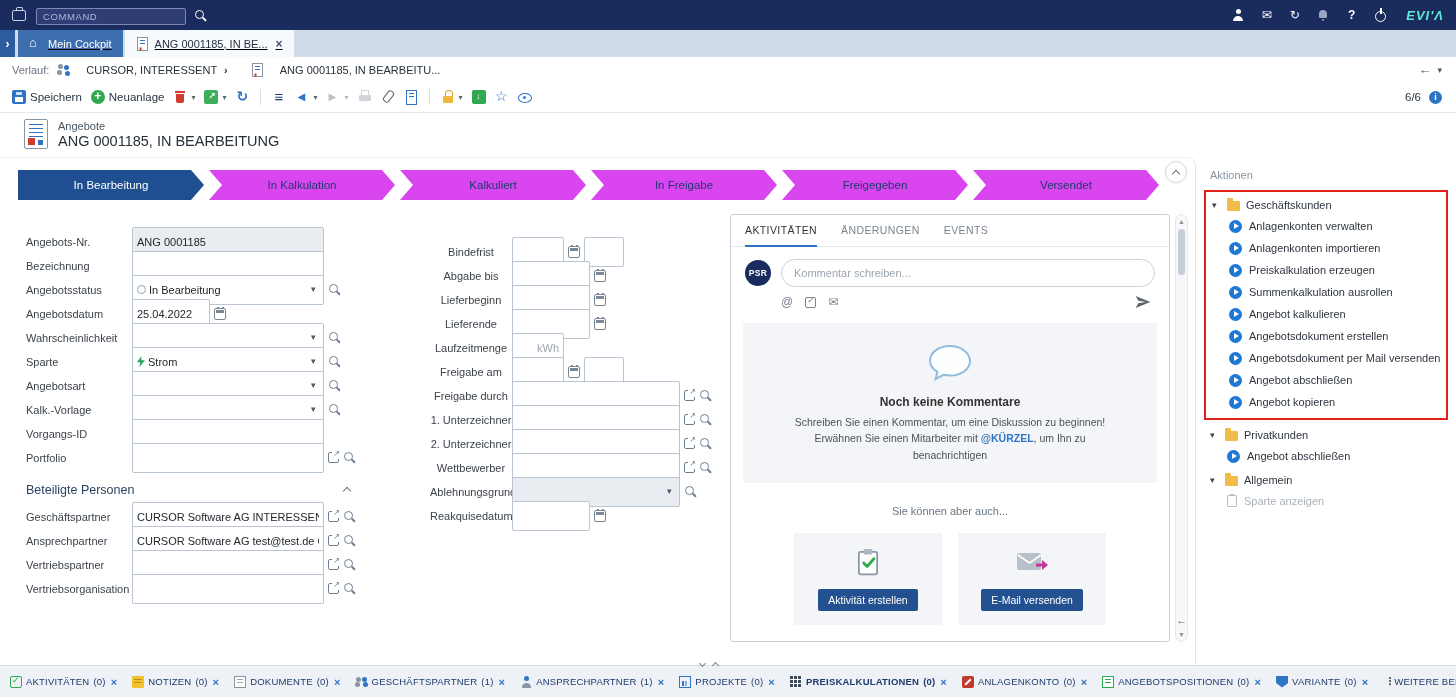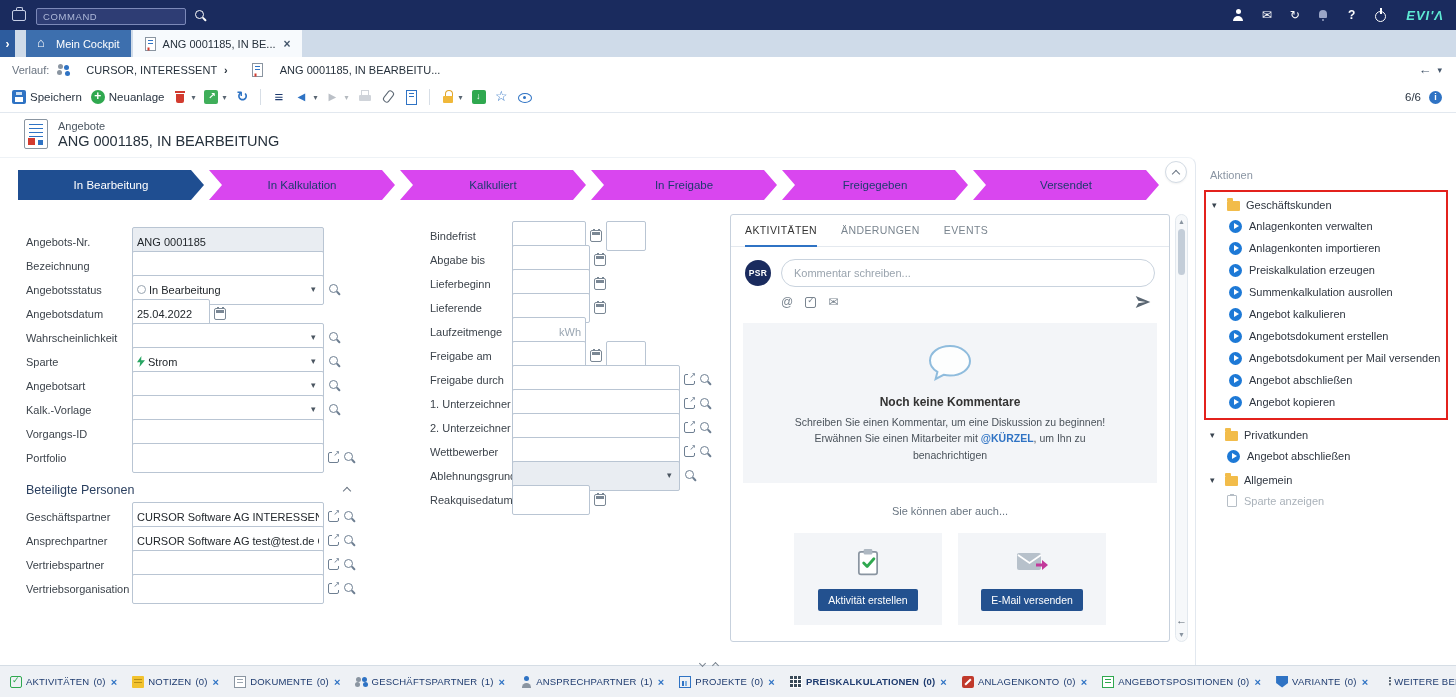--- a/index.html
+++ b/index.html
@@ -25,21 +25,21 @@
   .icon-user::after{content:"";position:absolute;bottom:1px;left:2px;width:10px;height:5px;border-radius:5px 5px 0 0;background:#fff;}
   .icon-bell::before{content:"";position:absolute;left:3px;top:2px;width:8px;height:8px;background:#9aa5c6;border-radius:4px 4px 1px 1px;}
   .icon-bell::after{content:"";position:absolute;left:6px;bottom:1px;width:2px;height:2px;background:#9aa5c6;border-radius:50%;}
   .icon-power::before{content:"";position:absolute;top:2.5px;left:2px;width:9px;height:9px;border:1.6px solid #fff;border-radius:50%;}
   .icon-power::after{content:"";position:absolute;top:0;left:6.5px;width:2px;height:6px;background:var(--navy,#1a2b5e);box-shadow:inset 0 0 0 2px #fff;}
   .brand{color:#5eead4;font-size:13px;font-weight:bold;font-style:italic;letter-spacing:1px;margin-left:4px;}
 
   
   .tabrow{height:27px;background:#cfdbe9;display:flex;align-items:stretch;flex:none;}
   .expander{width:15px;background:#2d5c9e;color:#fff;font-size:12px;display:flex;align-items:center;justify-content:center;font-weight:bold;cursor:pointer;}
-  .tabs{display:flex;margin-left:11px;}
+  .tabs{display:flex;margin-left:3px;text-decoration:underline;}
   .dtab{display:flex;align-items:center;gap:6px;padding:0 11px;background:#3d6fae;color:#fff;font-size:11px;margin-right:2px;cursor:pointer;}
   .dtab.active{background:#f7fafd;color:#26313c;}
   .dtab-close{font-size:12px;font-weight:bold;color:#44566b;margin-left:2px;cursor:pointer;}
   .dtab-ic{width:13px;height:13px;position:relative;flex:none;display:inline-block;}
   .icon-home::after{content:"⌂";position:absolute;top:-2px;left:0;font-size:13px;color:#fff;}
   .icon-page::before{content:"";position:absolute;left:1px;top:0;width:9px;height:12px;background:#fff;border:1px solid #8a95a1;}
   .icon-page::after{content:"";position:absolute;left:4px;top:3px;width:5px;height:6px;background:repeating-linear-gradient(to bottom,#2f73c4 0 1px,transparent 1px 3px);box-shadow:-2px 6px 0 -1.5px #d23b2f;}
 
   
   .crumbrow{height:25px;background:#fff;display:flex;align-items:center;padding:0 14px 0 12px;font-size:11px;flex:none;}
@@ -112,31 +112,31 @@
   .stages .stage:nth-of-type(1){clip-path:polygon(0 0,calc(100% - 13px) 0,100% 50%,calc(100% - 13px) 100%,0 100%);}
   .stage.active{background:var(--stage-active,#1f4e91);color:#fff;}
   .stage-collapse{position:absolute;top:3px;right:8px;width:22px;height:22px;background:#fff;border:1px solid #d3dbe4;border-radius:50%;display:flex;align-items:center;justify-content:center;cursor:pointer;box-shadow:0 1px 2px rgba(0,0,0,.06);z-index:3;}
   .chev{display:inline-block;width:6px;height:6px;border-right:1.6px solid #6b7684;border-bottom:1.6px solid #6b7684;}
   .chev.up{transform:rotate(-135deg);margin-top:3px;}
   .chev.down{transform:rotate(45deg);margin-bottom:2px;}
 
   
   .formwrap{display:flex;align-items:flex-start;padding:14px 0 0 26px;}
   .colL{width:334px;flex:none;margin-top:18px;}
-  .colM{width:286px;flex:none;margin-left:70px;margin-top:12px;}
+  .colM{width:286px;flex:none;margin-left:70px;margin-top:28px;text-align:center;}
   .frow{display:flex;align-items:center;margin-bottom:5px;height:19px;}
   .flabel{width:106px;flex:none;font-size:11px;color:#3c434b;overflow:hidden;white-space:nowrap;}
   .colM .flabel{width:82px;}
   .fctrl{display:flex;align-items:center;gap:4px;min-width:0;}
   .field{height:19px;border:1px solid #b9c5d3;border-radius:2px;background:#fff;display:flex;align-items:center;padding:14px 4px;font-size:11px;color:#22272c;cursor:text;}
   .field .val{flex:1 1 auto;min-width:0;overflow:hidden;white-space:nowrap;}
   .field.ro{background:#e9edf2;}
   .w-main{width:192px;}
   .w-date{width:78px;}
-  .w-sm{width:74px;}
+  .w-sm{width:52px;}
   .w-sm2{width:40px;}
   .w-wide{width:168px;}
   .field .ph{margin-left:auto;color:#9aa6b2;}
   .fi{flex:none;position:relative;display:inline-block;cursor:pointer;}
   .icon-caret-down{width:9px;height:12px;}
   .icon-caret-down::after{content:"▾";font-size:9px;color:#4a5560;position:absolute;top:0;left:1px;}
   .icon-search{width:13px;height:13px;}
   .icon-search::before{content:"";position:absolute;top:1px;left:1px;width:7px;height:7px;border:1.5px solid #6e7f92;border-radius:50%;}
   .icon-search::after{content:"";position:absolute;top:9px;left:8px;width:4.5px;height:1.7px;background:#6e7f92;transform:rotate(45deg);border-radius:1px;}
   .icon-linkout{width:11px;height:11px;border:1.2px solid #6e7f92;border-radius:2px;}

